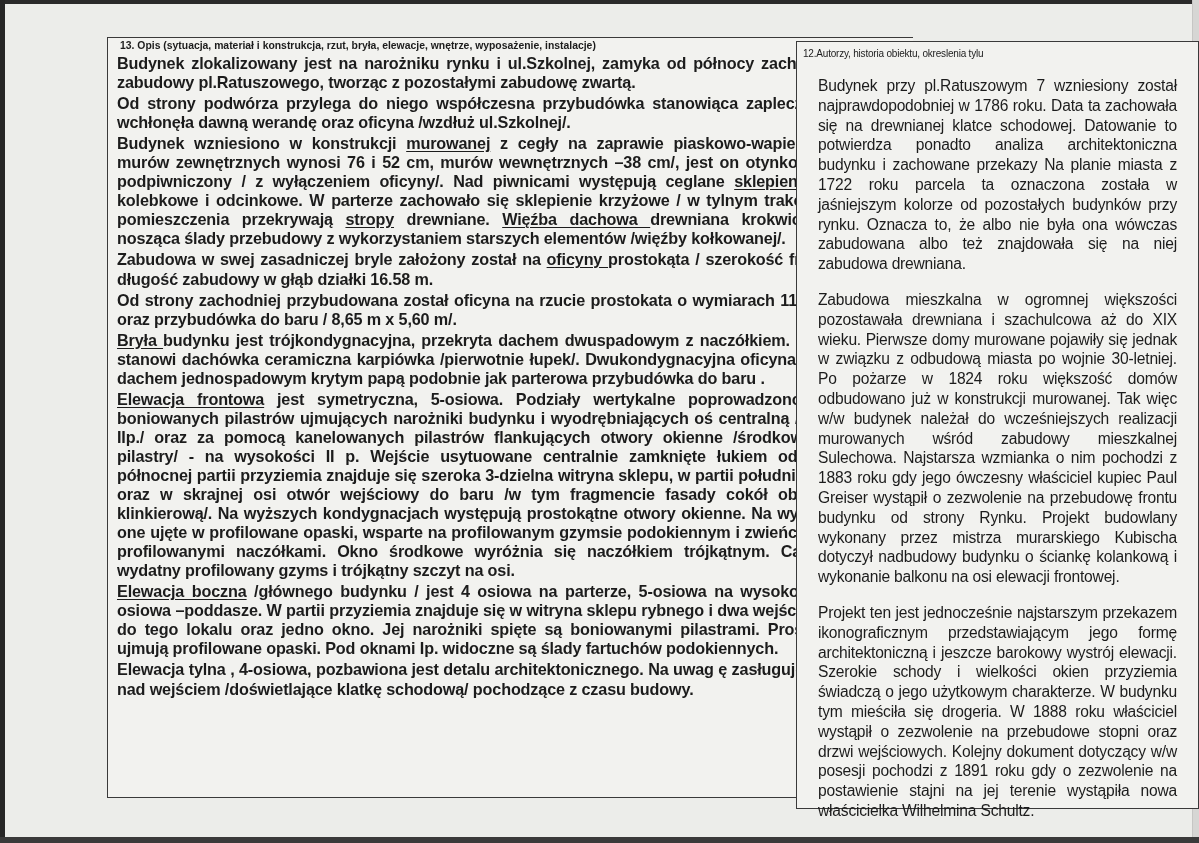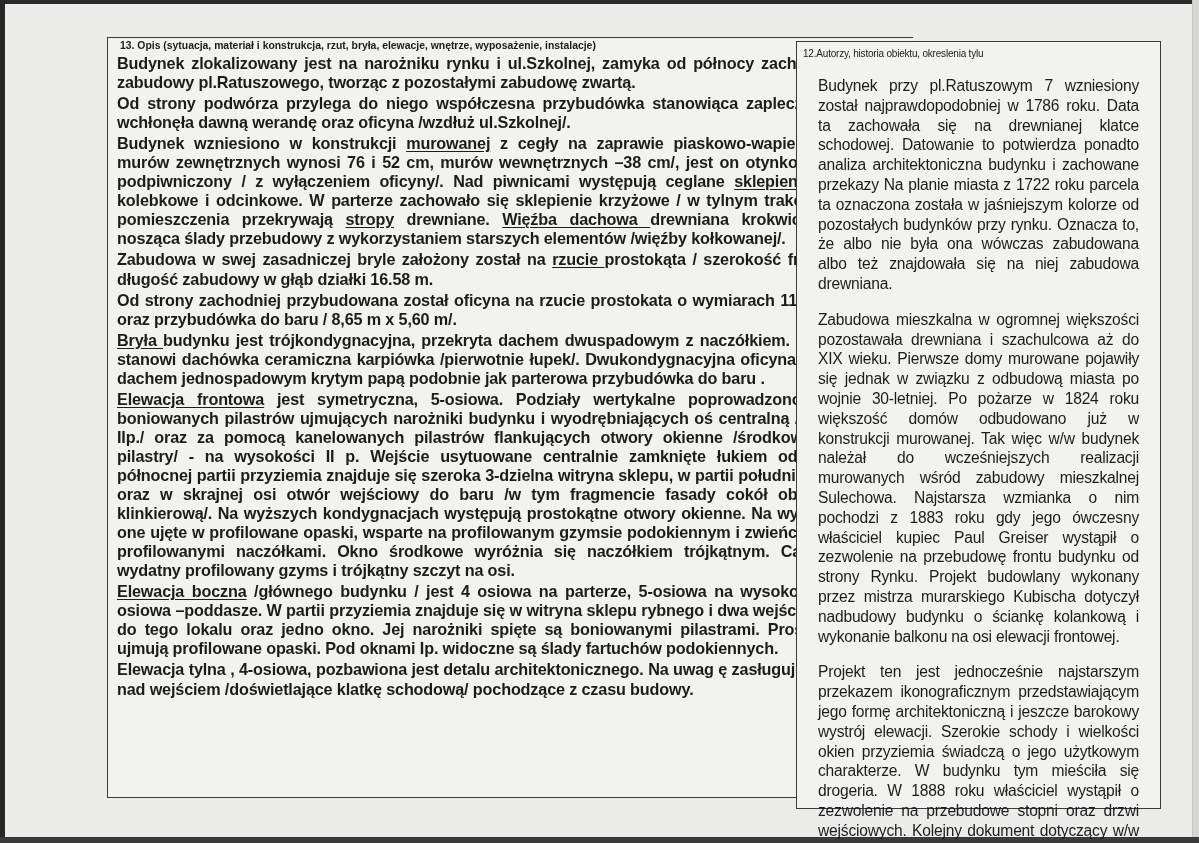--- a/index.html
+++ b/index.html
@@ -13,21 +13,21 @@
   .scan-edge-bottom { position:absolute; left:0; bottom:0; width:1199px; height:6px; background:#3a3a3a; }
   .scan-edge-left { position:absolute; left:0; top:0; width:5px; height:843px; background:#262626; }
   .scan-edge-right { position:absolute; right:0; top:0; width:6px; height:843px; background:#d6d6d4; border-left:1px solid #c6c6c4; }
   .col {
     position:absolute; box-sizing:border-box;
     border:1.5px solid #3a3a3a;
     background:#f2f2ef;
     padding:2px 6px 0 7px;
   }
   .col-left { left:107px; top:37px; width:806px; height:761px; border-right:none;font-weight:bold; }
-  .col-right { left:796px; top:41px; width:365px; height:768px; padding:3px 5px 0 5px; }
+  .col-right { left:796px; top:41px; width:403px; height:768px; padding:3px 5px 0 5px; }
   .head-left { font-size:10.4px; line-height:12px; margin:0 0 0 5px; letter-spacing:0; }
   .head-right { font-size:10px; line-height:12px; margin:3px 0 1px 1px; letter-spacing:-0.2px; }
   .body-left p {
     margin:2px; font-size:16.2px; line-height:19.05px; text-align:justify;
     letter-spacing:-0.15px;
   }
   .body-right p {
     margin:16px; font-size:15.6px; line-height:19.8px; text-align:justify;
     letter-spacing:-0.2px;
   }
@@ -40,21 +40,21 @@
 <div class="scan-edge-left"></div>
 <div class="scan-edge-right"></div>
 <div class="scan-edge-bottom"></div>
 
 <section class="col col-left">
   <div class="head-left">13.  Opis  (sytuacja, materiał i konstrukcja, rzut, bryła, elewacje, wnętrze, wyposażenie, instalacje)</div>
   <div class="body-left">
     <p>Budynek zlokalizowany jest na narożniku rynku i ul.Szkolnej, zamyka od północy zachodnią pierzeję zabudowy  pl.Ratuszowego, tworząc z pozostałymi zabudowę zwartą.</p>
     <p>Od strony podwórza przylega do niego współczesna przybudówka stanowiąca zaplecze baru, która wchłonęła dawną werandę oraz oficyna /wzdłuż ul.Szkolnej/.</p>
     <p><span>Budynek wzniesiono w konstrukcji </span><span class="u">murowanej</span><span> z cegły na zaprawie piaskowo-wapiennej /grubość murów zewnętrznych wynosi 76 i 52 cm, murów wewnętrznych –38 cm/, jest on otynkowany. Jest on podpiwniczony / z wyłączeniem oficyny/. Nad piwnicami występują ceglane </span><span class="u">sklepienia </span><span>krzyżowe  ,  kolebkowe i odcinkowe. W parterze zachowało się sklepienie krzyżowe / w tylnym trakcie/. Pozostałe pomieszczenia przekrywają </span><span class="u">stropy</span><span> drewniane. </span><span class="u">Więźba dachowa </span><span>drewniana krokwiowo-płatwiowa nosząca ślady przebudowy z wykorzystaniem starszych elementów /więźby kołkowanej/.</span></p>
-    <p><span>Zabudowa w swej zasadniczej bryle założony został na </span><span class="u">rzucie </span><span>prostokąta / szerokość frontu 14,70 m, długość zabudowy w głąb działki 16.58 m.</span></p>
+    <p><span>Zabudowa w swej zasadniczej bryle założony został na </span><span class="u">oficyny </span><span>prostokąta / szerokość frontu 14,70 m, długość zabudowy w głąb działki 16.58 m.</span></p>
     <p>Od strony zachodniej przybudowana został oficyna na rzucie prostokata o wymiarach 11,5 m x 5,78 m/ oraz przybudówka do baru / 8,65 m x 5,60 m/.</p>
     <p><span class="u">Bryła </span><span>budynku jest trójkondygnacyjna, przekryta dachem dwuspadowym z naczółkiem. Jego pokrycie stanowi dachówka ceramiczna karpiówka /pierwotnie łupek/. Dwukondygnacyjna oficyna przekryta jest dachem jednospadowym krytym papą podobnie jak parterowa przybudówka do baru .</span></p>
     <p><span class="u">Elewacja frontowa</span><span> jest symetryczna, 5-osiowa. Podziały wertykalne poprowadzono za pomocą boniowanych pilastrów ujmujących narożniki budynku i wyodrębniających oś centralną /do wysokości IIp./ oraz za pomocą kanelowanych pilastrów  flankujących otwory okienne /środkowy –podwójne pilastry/ - na wysokości II p.  Wejście usytuowane centralnie zamknięte łukiem odcinkowym. W północnej partii przyziemia znajduje się szeroka 3-dzielna witryna sklepu, w partii południowej – witryna  oraz w skrajnej osi  otwór wejściowy do baru /w tym fragmencie fasady cokół obłożono płytką klinkierową/. Na wyższych kondygnacjach występują prostokątne otwory okienne. Na wysokości Ip. są one ujęte w profilowane opaski, wsparte na profilowanym gzymsie podokiennym i zwieńczone prostymi profilowanymi naczółkami. Okno środkowe wyróżnia się naczółkiem trójkątnym. Całość wieńczy wydatny profilowany gzyms i trójkątny szczyt na osi.</span></p>
     <p><span class="u">Elewacja boczna</span><span> /głównego budynku / jest 4 osiowa  na parterze, 5-osiowa na wysokości pietra i 4-osiowa –poddasze. W partii przyziemia znajduje się w  witryna sklepu rybnego i dwa wejścia prowadzące do tego lokalu oraz jedno  okno. Jej narożniki spięte są boniowanymi pilastrami. Prostokątne okna ujmują profilowane opaski. Pod oknami Ip. widoczne są ślady fartuchów podokiennych.</span></p>
     <p>Elewacja tylna  ,  4-osiowa, pozbawiona jest detalu architektonicznego. Na uwag ę zasługuje owalne okno nad wejściem /doświetlające klatkę schodową/ pochodzące z czasu budowy.</p>
   </div>
 </section>
 
 <section class="col col-right">
   <div class="head-right">12.Autorzy, historia obiektu, okreslenia tylu</div>

